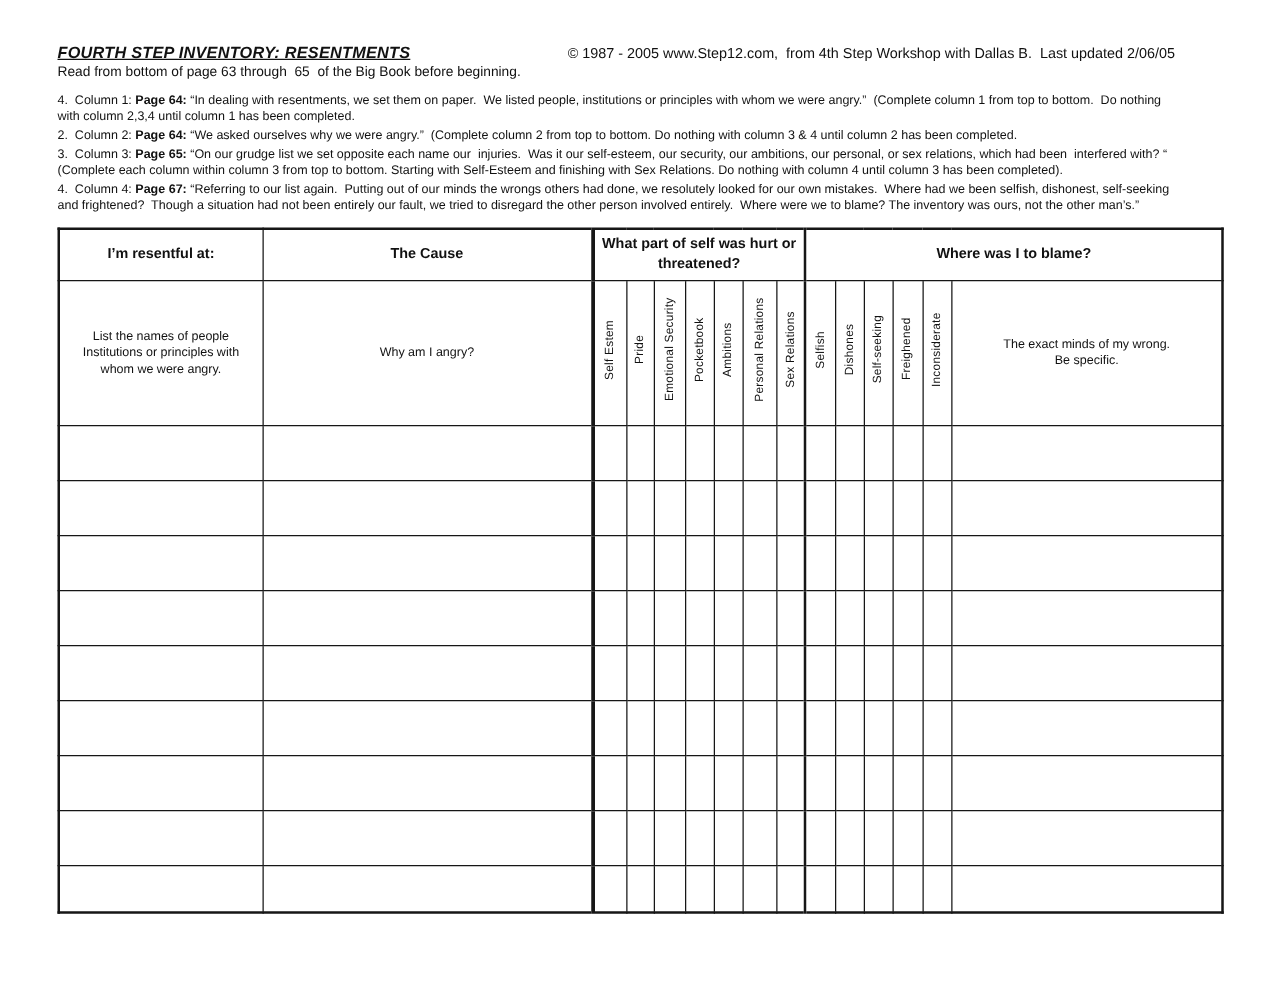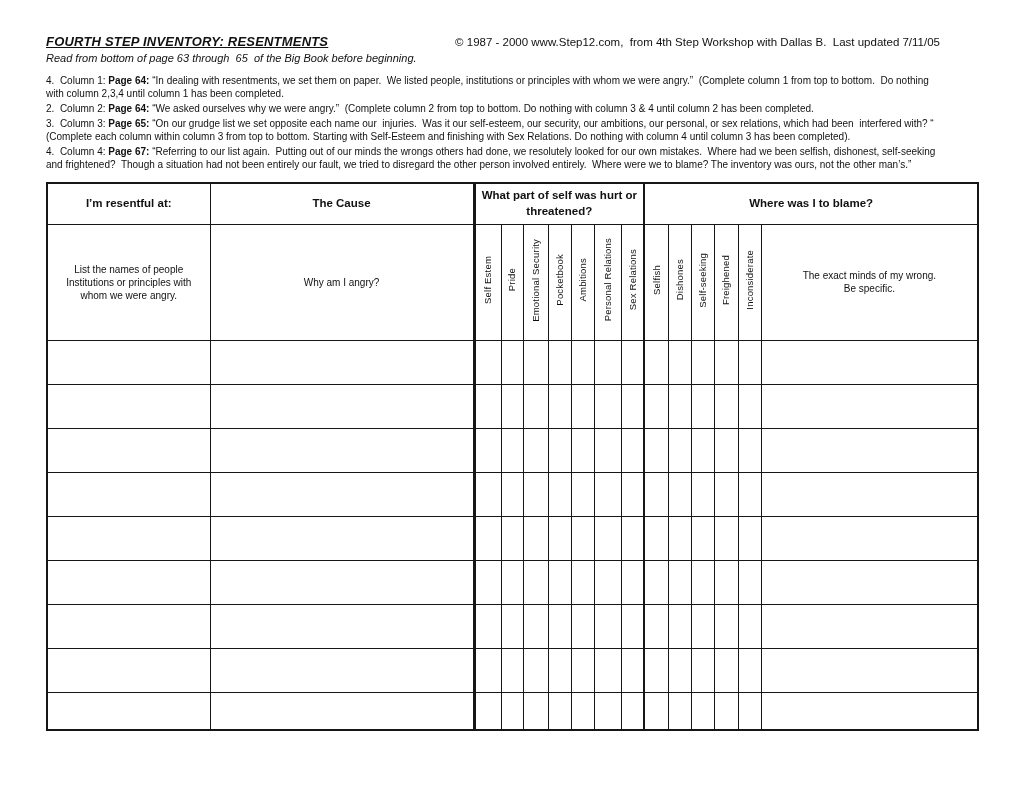--- a/index.html
+++ b/index.html
@@ -8,21 +8,21 @@
   .page { padding: 34px 46px 0 46px; width: 986px; }
 
   
   .top-line { display: flex; align-items: baseline; }
   .doc-title {
     font-size: 13px; font-weight: bold; font-style: italic;
     text-decoration: underline; letter-spacing: 0.2px; white-space: pre;
   }
   .copyright { margin-left: auto; font-size: 11.5px; white-space: pre; }
   .copyright b { font-weight: normal; }
-  .subtitle { font-size: 11px; font-style: italic; margin-top: 3px; white-space: pre-wrap; }
+  .subtitle { font-size: 11px; margin-top: 3px; white-space: pre-wrap; }
 
   
   .instructions { margin-top: 10px; font-size: 10px; line-height: 13px; }
   .instr { white-space: pre-wrap; margin-bottom: 2px; }
   .instr b { font-weight: bold; }
 
   
   table.inv {
     margin-top: 11px; border-collapse: collapse; table-layout: fixed;
     width: 931px; border: 2px solid #161616;
@@ -49,21 +49,21 @@
   tr.body-row { height: 44px; }
   tr.body-row.short { height: 38px; }
 </style>
 </head>
 <body>
 
 <div class="page">
 
   <div class="top-line">
     <div class="doc-title">FOURTH STEP INVENTORY: RESENTMENTS</div>
-    <div class="copyright"><span>© 1987 - 2000 </span><b>www.Step12.com,  from 4th Step Workshop with Dallas B.</b><span>  Last updated 7/11/05</span></div>
+    <div class="copyright"><span>© 1987 - 2005 </span><b>www.Step12.com,  from 4th Step Workshop with Dallas B.</b><span>  Last updated 2/06/05</span></div>
   </div>
   <div class="subtitle">Read from bottom of page 63 through  65  of the Big Book before beginning.</div>
 
   <div class="instructions">
     <div class="instr"><span>4.  Column 1: </span><b>Page 64:</b><span> “In dealing with resentments, we set them on paper.  We listed people, institutions or principles with whom we were angry.”  (Complete column 1 from top to bottom.  Do nothing with column 2,3,4 until column 1 has been completed.</span></div>
     <div class="instr"><span>2.  Column 2: </span><b>Page 64:</b><span> “We asked ourselves why we were angry.”  (Complete column 2 from top to bottom. Do nothing with column 3 &amp; 4 until column 2 has been completed.</span></div>
     <div class="instr"><span>3.  Column 3: </span><b>Page 65:</b><span> “On our grudge list we set opposite each name our  injuries.  Was it our self-esteem, our security, our ambitions, our personal, or sex relations, which had been  interfered with? “ (Complete each column within column 3 from top to bottom. Starting with Self-Esteem and finishing with Sex Relations. Do nothing with column 4 until column 3 has been completed).</span></div>
     <div class="instr"><span>4.  Column 4: </span><b>Page 67:</b><span> “Referring to our list again.  Putting out of our minds the wrongs others had done, we resolutely looked for our own mistakes.  Where had we been selfish, dishonest, self-seeking and frightened?  Though a situation had not been entirely our fault, we tried to disregard the other person involved entirely.  Where were we to blame? The inventory was ours, not the other man’s.”</span></div>
   </div>
 

